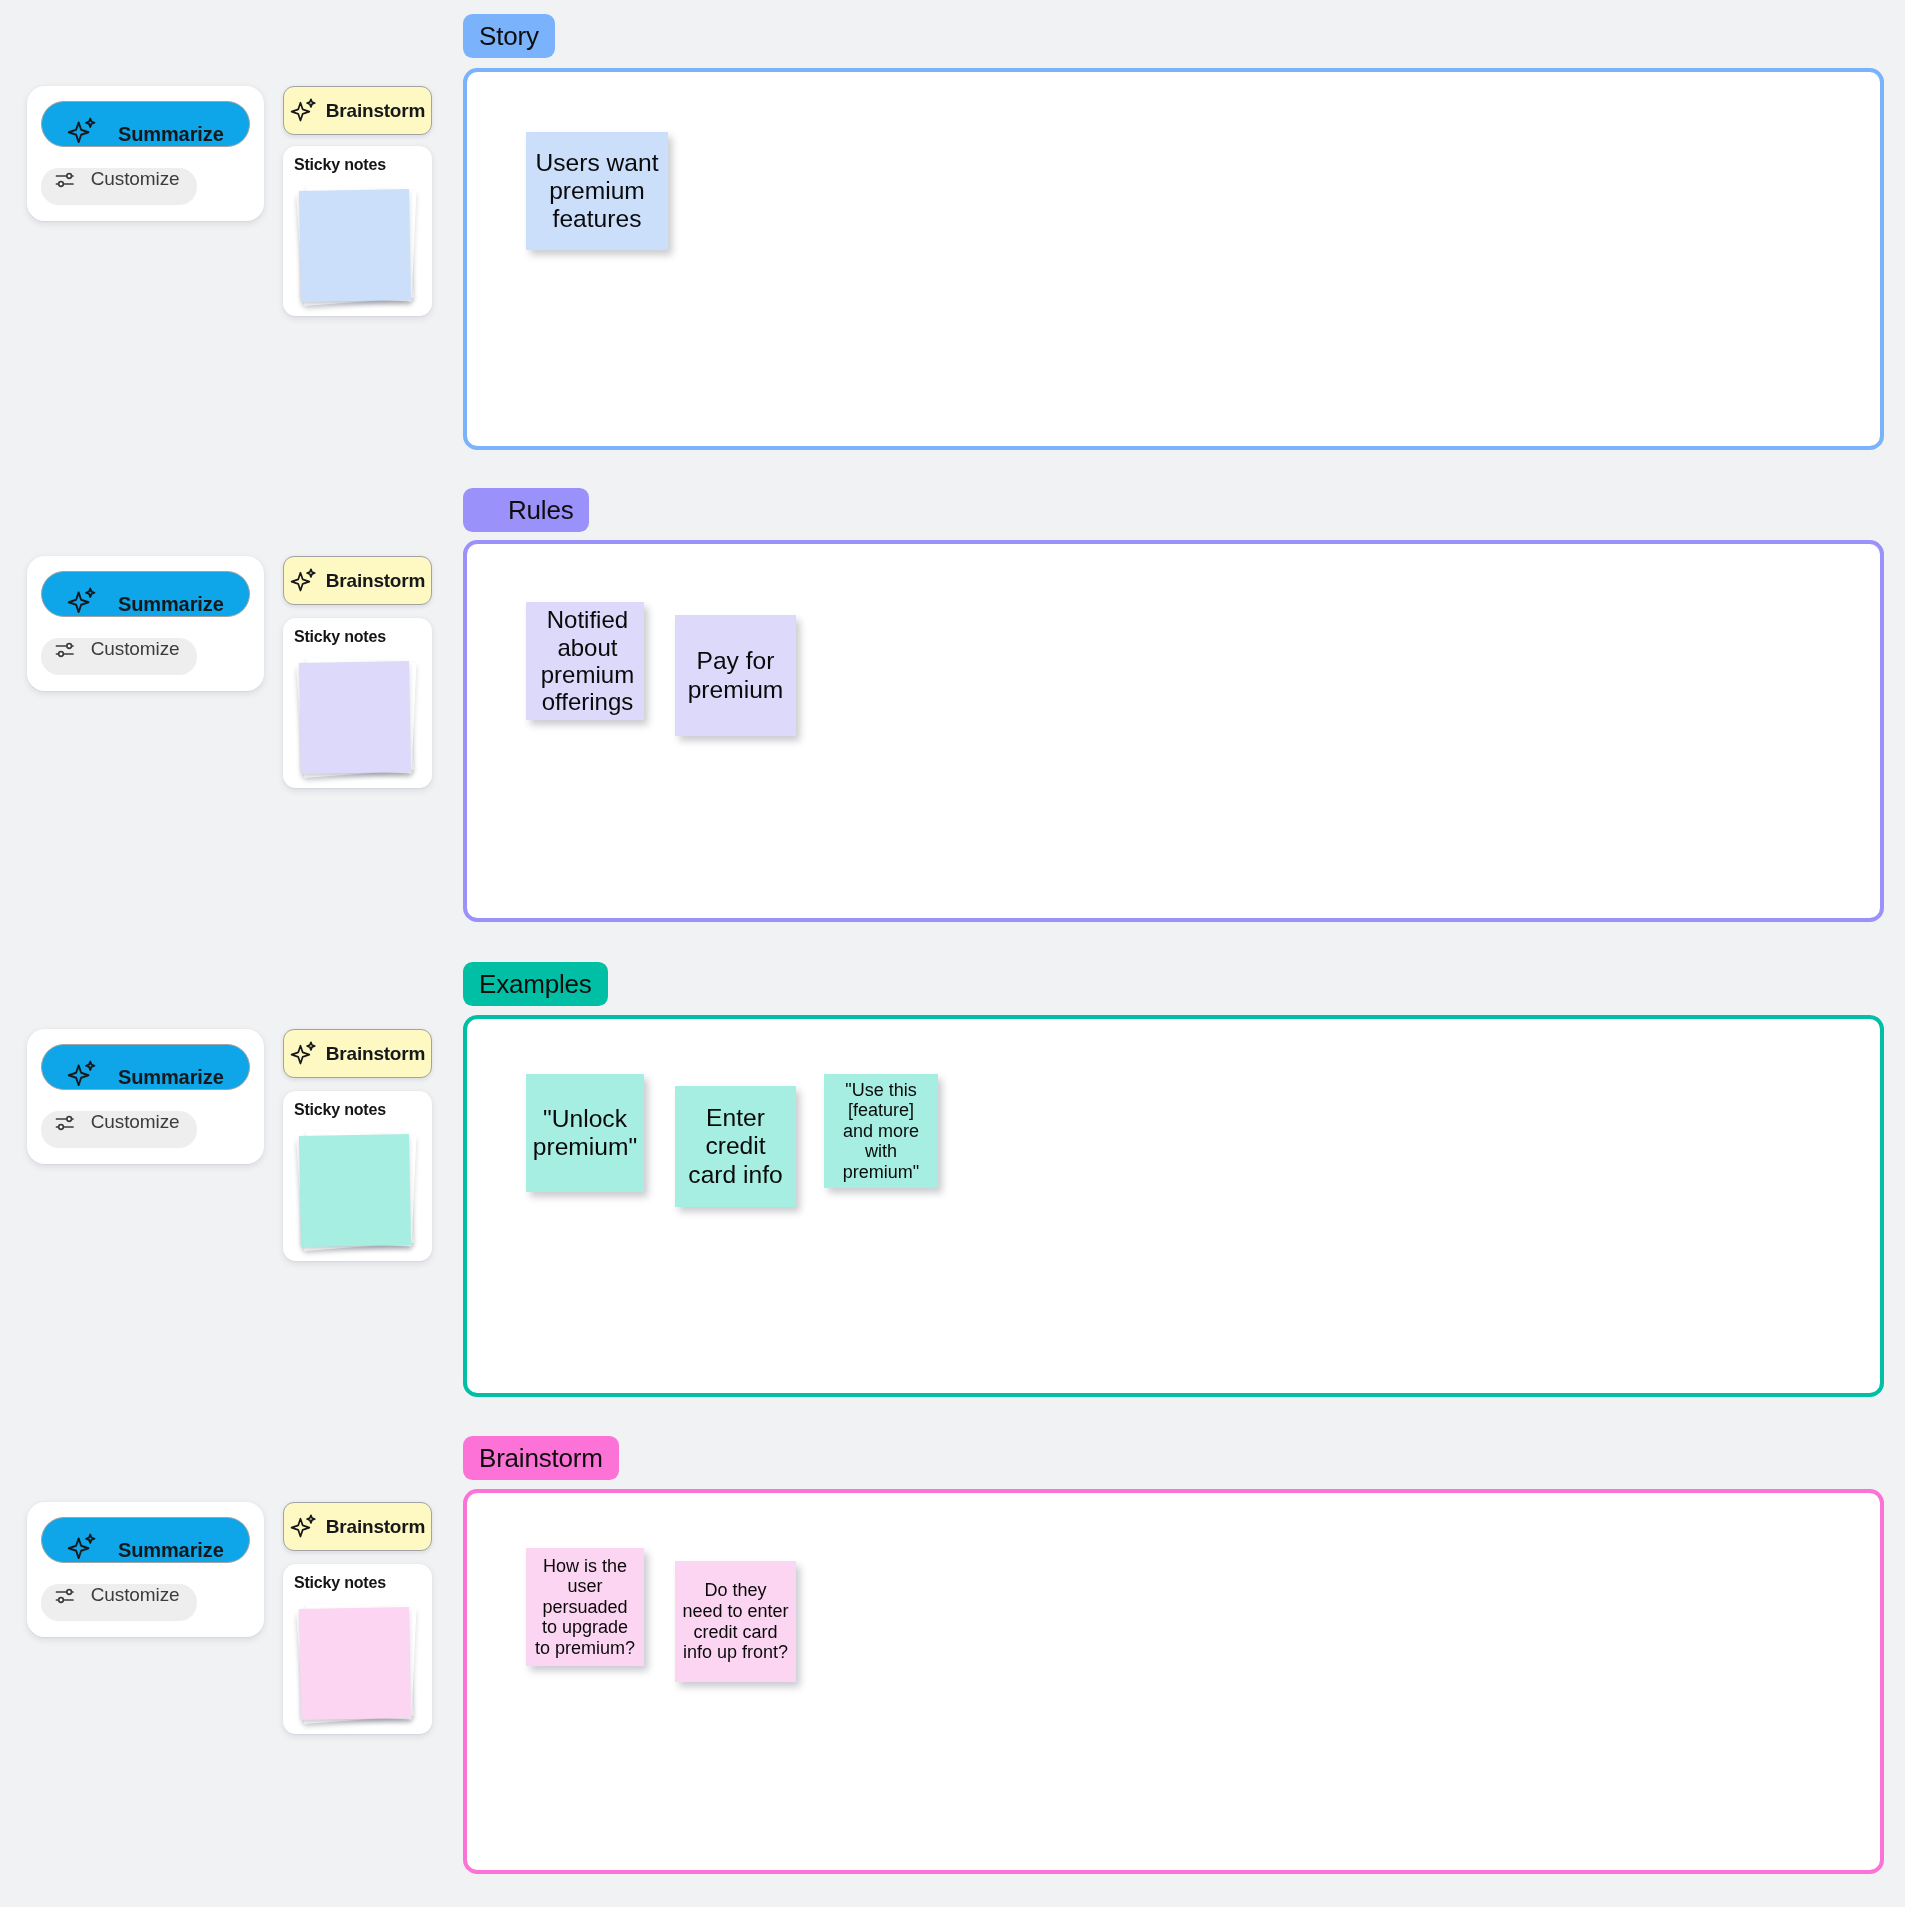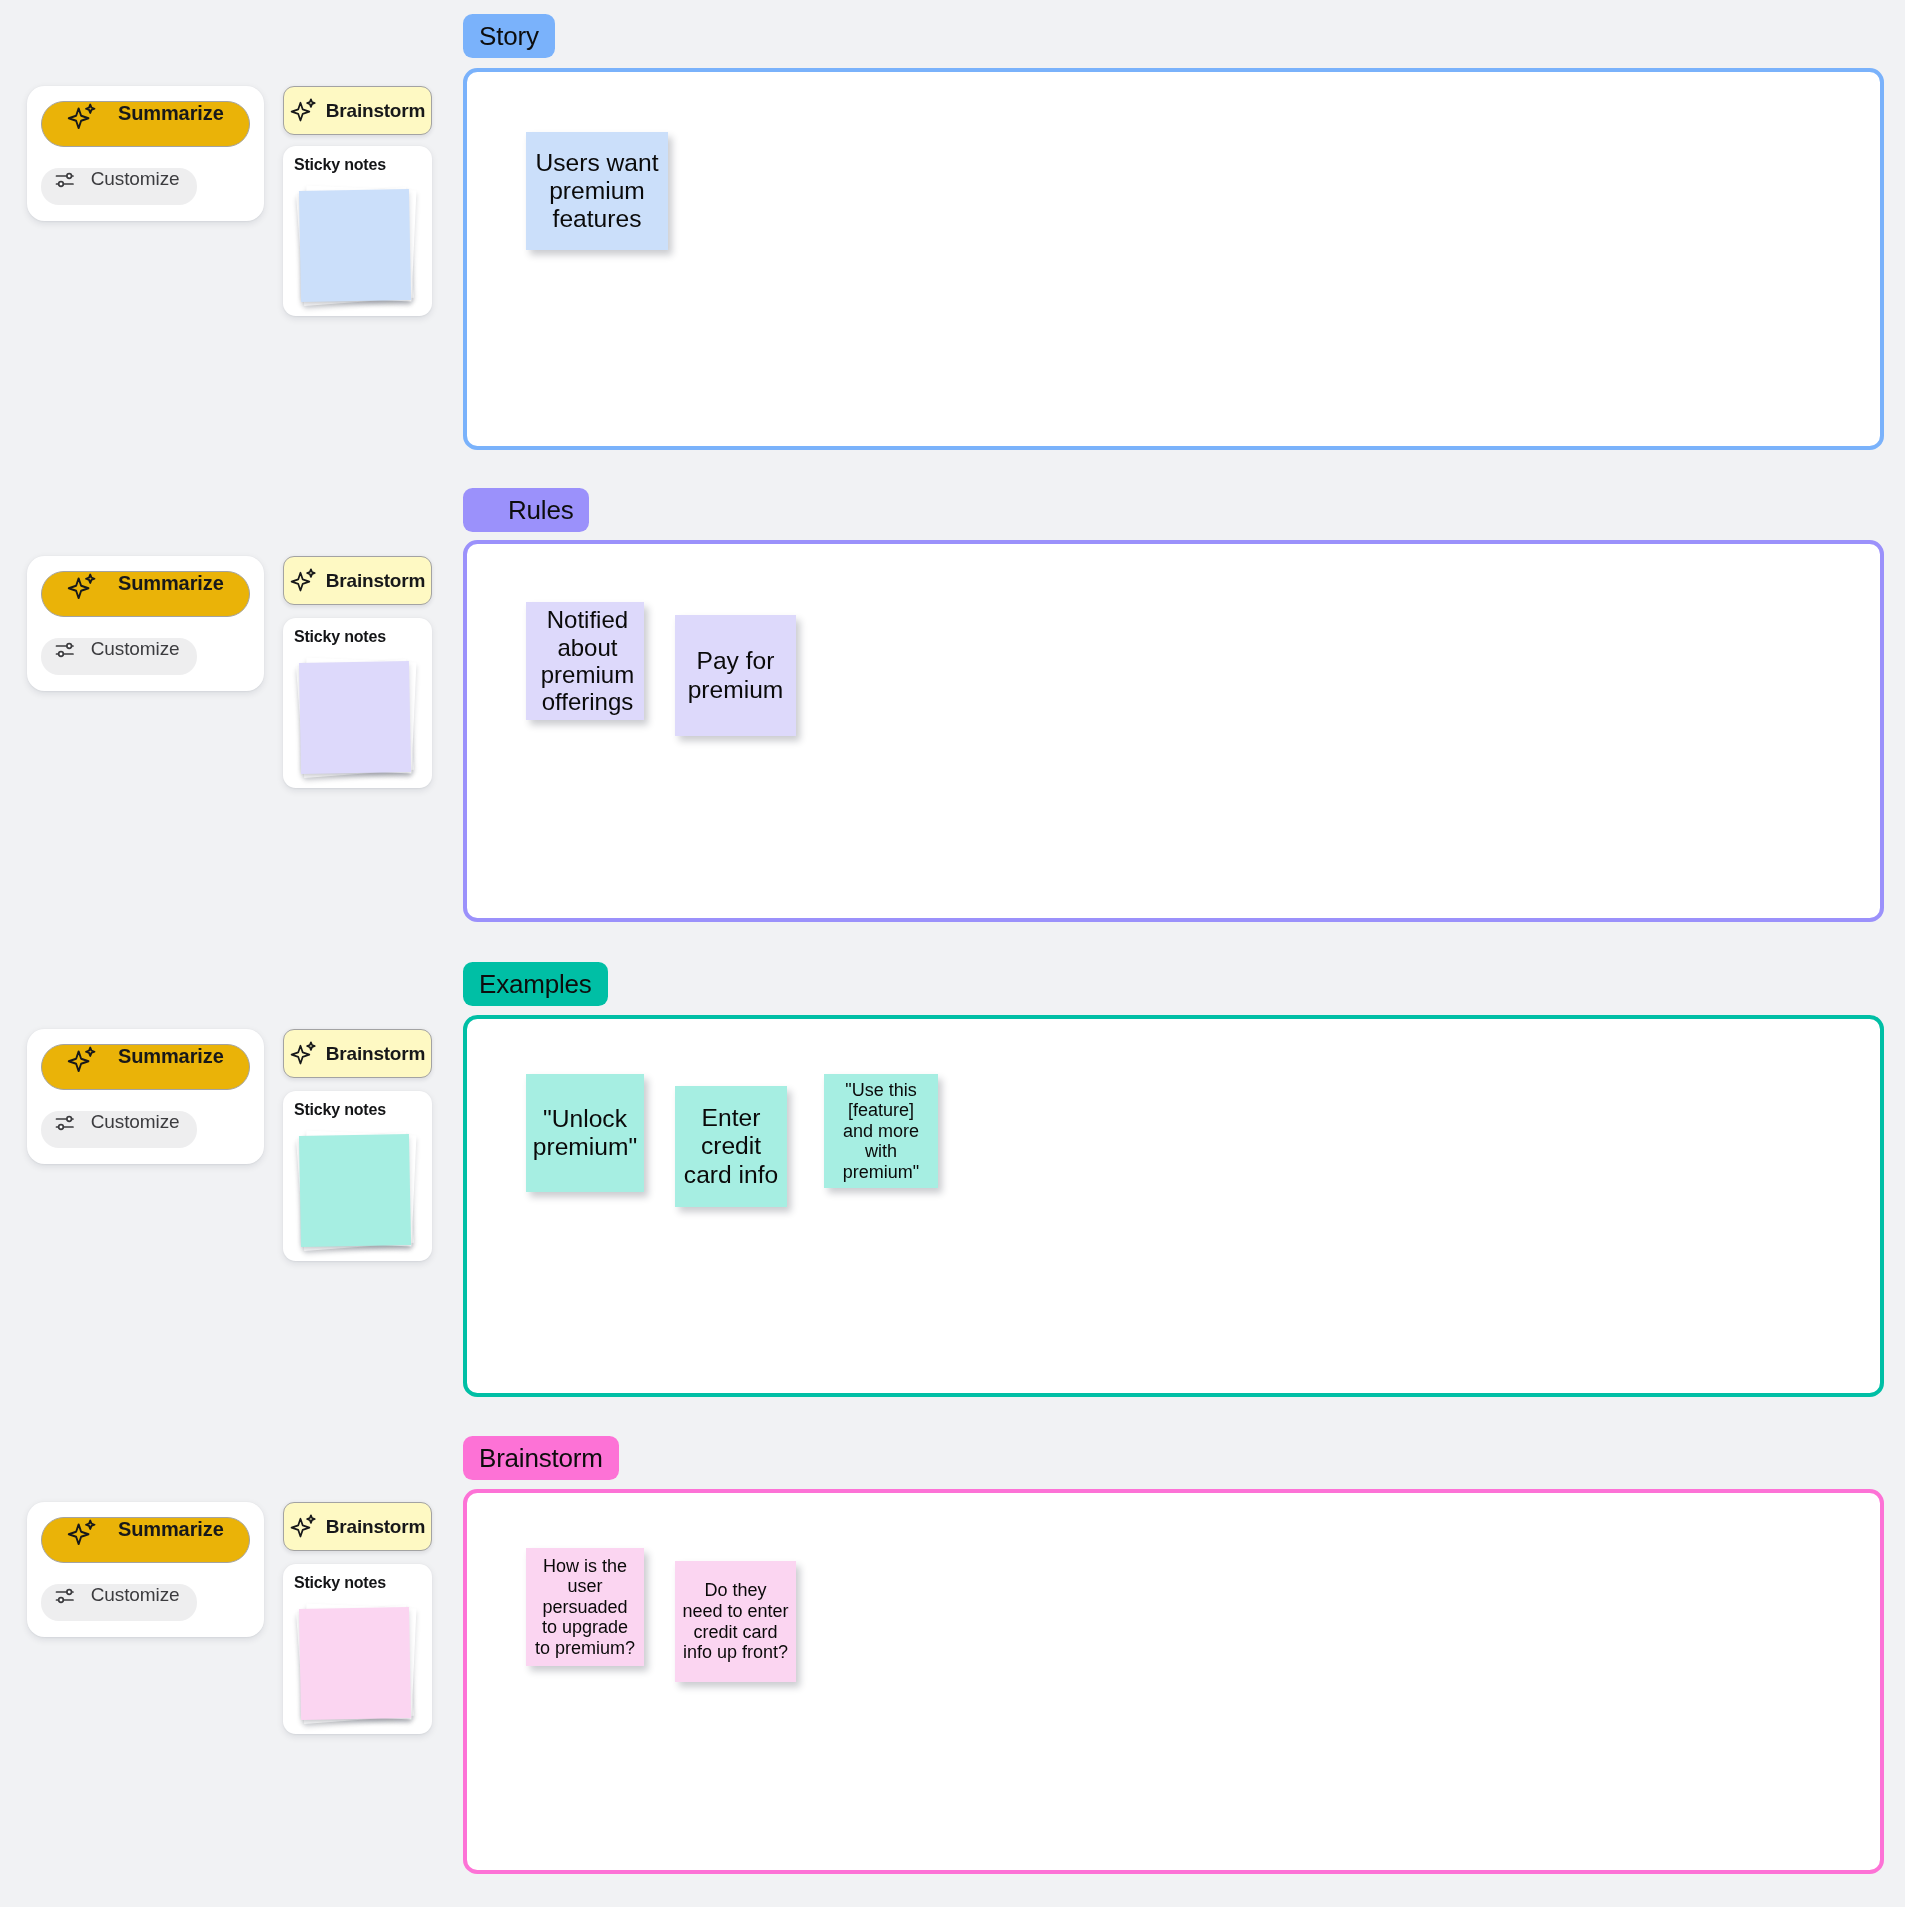--- a/index.html
+++ b/index.html
@@ -46,28 +46,28 @@
   .ctrl-card {
     position: absolute;
     width: 237px;
     background: #ffffff;
     border-radius: 17.5px;
     box-shadow: 0 2.4px 7.1px rgba(16,24,40,0.09), 0 0.8px 1.6px rgba(16,24,40,0.05);
     padding: 15px 14.3px 16px 14.3px;
   }
   .btn-summarize {
     display: flex;
-    align-items: flex-start;
+    align-items: flex-end;
     justify-content: center;
     gap: 20.6px;
     height: 46px;
     width: 100%;
     border: 1.2px solid #a3a3a3;
     border-radius: 23px;
-    background: #eab308;
+    background: #0ea5e9;
     cursor: pointer;
   }
   .btn-summarize .lbl {
     font-size: 20px;
     font-weight: bold;
     color: #17181a;
     letter-spacing: -0.1px;
   }
   .chip-customize {
     display: inline-flex;
@@ -242,21 +242,21 @@
       <div class="sn-title">Sticky notes</div>
       <div class="sn-stack">
         <i class="l1"></i>
         <i class="l2"></i>
         <i class="l3" style="background: rgb(221, 217, 251);"></i>
       </div>
     </div>
     <div class="sec-label" style="left: 463px; top: 962px; background: rgb(0, 191, 165);">Examples</div>
     <div class="frame" style="left: 463px; top: 1015px; width: 1421px; height: 382px; border-color: rgb(0, 191, 165);"></div>
     <div class="note fs-lg" style="left: 526px; top: 1074px; width: 118px; height: 118px; background: rgb(166, 238, 226);">"Unlock premium"</div>
-    <div class="note fs-lg" style="left: 675px; top: 1086px; width: 112px; height: 121px; background: rgb(166, 238, 226);">Enter credit card info</div>
+    <div class="note fs-lg" style="left: 675px; top: 1086px; width: 121px; height: 121px; background: rgb(166, 238, 226);">Enter credit card info</div>
     <div class="note fs-sm" style="left: 824px; top: 1074px; width: 114px; height: 114px; background: rgb(166, 238, 226);">"Use this [feature] and more with premium"</div>
     <div class="ctrl-card" style="left: 27px; top: 1029px;"><div class="btn-summarize">
         <span class="ico">
           <svg width="30" height="30" viewBox="0 0 24 24" fill="none" stroke="#17181a" stroke-width="1.5" stroke-linejoin="round" stroke-linecap="round">
             <path d="M9.3 5.1 L11.3 11.0 L17.2 13.0 L11.3 15.0 L9.3 20.9 L7.3 15.0 L1.4 13.0 L7.3 11.0 Z"></path>
             <path d="M18.6 2.0 L19.55 4.45 L22.0 5.4 L19.55 6.35 L18.6 8.8 L17.65 6.35 L15.2 5.4 L17.65 4.45 Z"></path>
           </svg>
         </span>
         <span class="lbl">Summarize</span>
       </div><div class="chip-customize">

